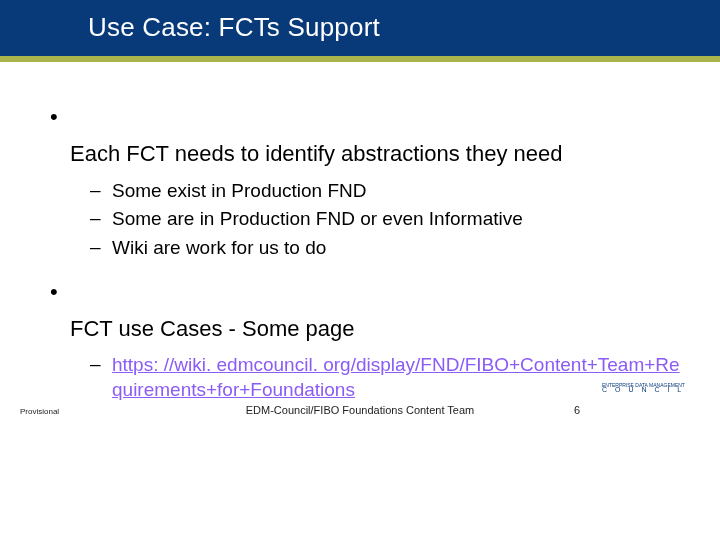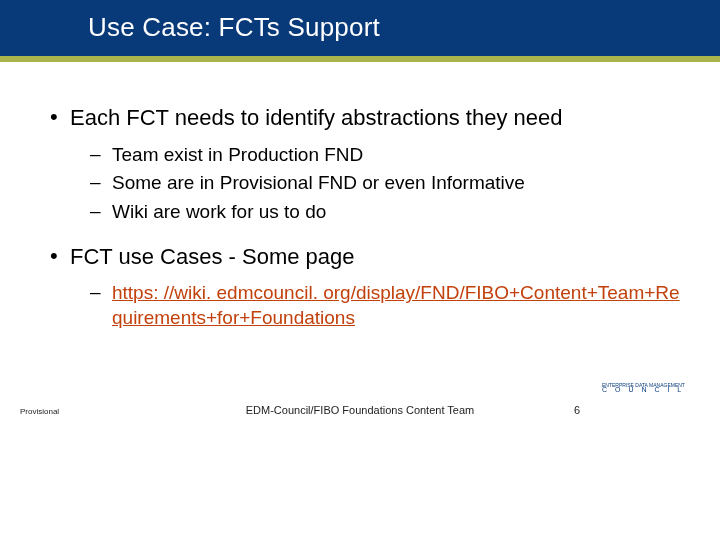--- a/index.html
+++ b/index.html
@@ -4,26 +4,26 @@
 <style>
   * { margin: 0; padding: 0; box-sizing: border-box; }
   html, body { width: 720px; height: 540px; font-family: Arial, Helvetica, sans-serif; background: #fff; overflow: hidden; }
   .slide { position: relative; width: 720px; height: 436px; background: #fff; }
   .title-band { position: absolute; top: 0; left: 0; right: 0; background: #083a7a; height: 56px; }
   .olive-strip { position: absolute; top: 56px; left: 0; right: 0; height: 6px; background: #a9b44d; }
   .slide-title { position: absolute; top: 12px; left: 88px; color: #fff; font-size: 26px; font-weight: 400; letter-spacing: .2px; }
   .content { position: absolute; top: 104px; left: 50px; right: 40px; color: #000; }
   .b1 { font-size: 22px; margin-bottom: 10px; display: flex; }
   .b1 .dot { width: 20px; flex: none; }
-  .b1 .txt { flex: 1; line-height: 1.3; }
+  .b1 .txt { flex: 1; line-height: 1.3; margin-top: 36px; }
   .b2 { font-size: 19px; margin-left: 40px; margin-bottom: 4px; display: flex; }
   .b2 .dash { width: 22px; flex: none; }
   .b2 .txt { flex: 1; line-height: 1.3; }
   .gap { height: 14px; }
-  .link { color: #c2410c; text-decoration: underline; word-break: break-all; }
+  .link { color: #8b5cf6; text-decoration: underline; word-break: break-all; }
   .footer { position: absolute; bottom: 14px; left: 0; right: 0; height: 40px; }
   .confidential { position: absolute; left: 20px; bottom: 6px; font-size: 8px; color: #222; }
   .footer-center { position: absolute; left: 0; right: 0; bottom: 6px; text-align: center; font-size: 11px; color: #222; }
   .page-num { position: absolute; right: 140px; bottom: 6px; font-size: 11px; color: #222; }
   .logo { position: absolute; right: 18px; bottom: 4px; width: 100px; height: 36px; }
   .logo .edm { font-family: "Arial Black", Arial, sans-serif; font-weight: 900; font-size: 22px; color: #083a7a; display: inline-block; line-height: 20px; }
   .logo .small { font-size: 7px; letter-spacing: 3px; color: #083a7a; display: block; margin-top: -2px; }
   .logo .tag { font-size: 5px; color: #083a7a; display: block; margin-bottom: -1px; }
   .logo .row { display: flex; align-items: flex-end; gap: 2px; }
   .logo .globe { width: 18px; height: 18px; border-radius: 50%; background: radial-gradient(circle at 35% 35%, #3a6fb7, #083a7a); margin-bottom: 2px; }
@@ -36,25 +36,25 @@
   <div class="olive-strip"></div>
   <div class="slide-title">Use Case: FCTs Support</div>
 
   <div class="content">
     <div class="b1">
       <span class="dot">•</span>
       <span class="txt">Each FCT needs to identify abstractions they need</span>
     </div>
     <div class="b2">
       <span class="dash">–</span>
-      <span class="txt">Team exist in Production FND</span>
+      <span class="txt">Some exist in Production FND</span>
     </div>
     <div class="b2">
       <span class="dash">–</span>
-      <span class="txt">Some are in Provisional FND or even Informative</span>
+      <span class="txt">Some are in Production FND or even Informative</span>
     </div>
     <div class="b2">
       <span class="dash">–</span>
       <span class="txt">Wiki are work for us to do</span>
     </div>
     <div class="gap"></div>
     <div class="b1">
       <span class="dot">•</span>
       <span class="txt">FCT use Cases - Some page</span>
     </div>

